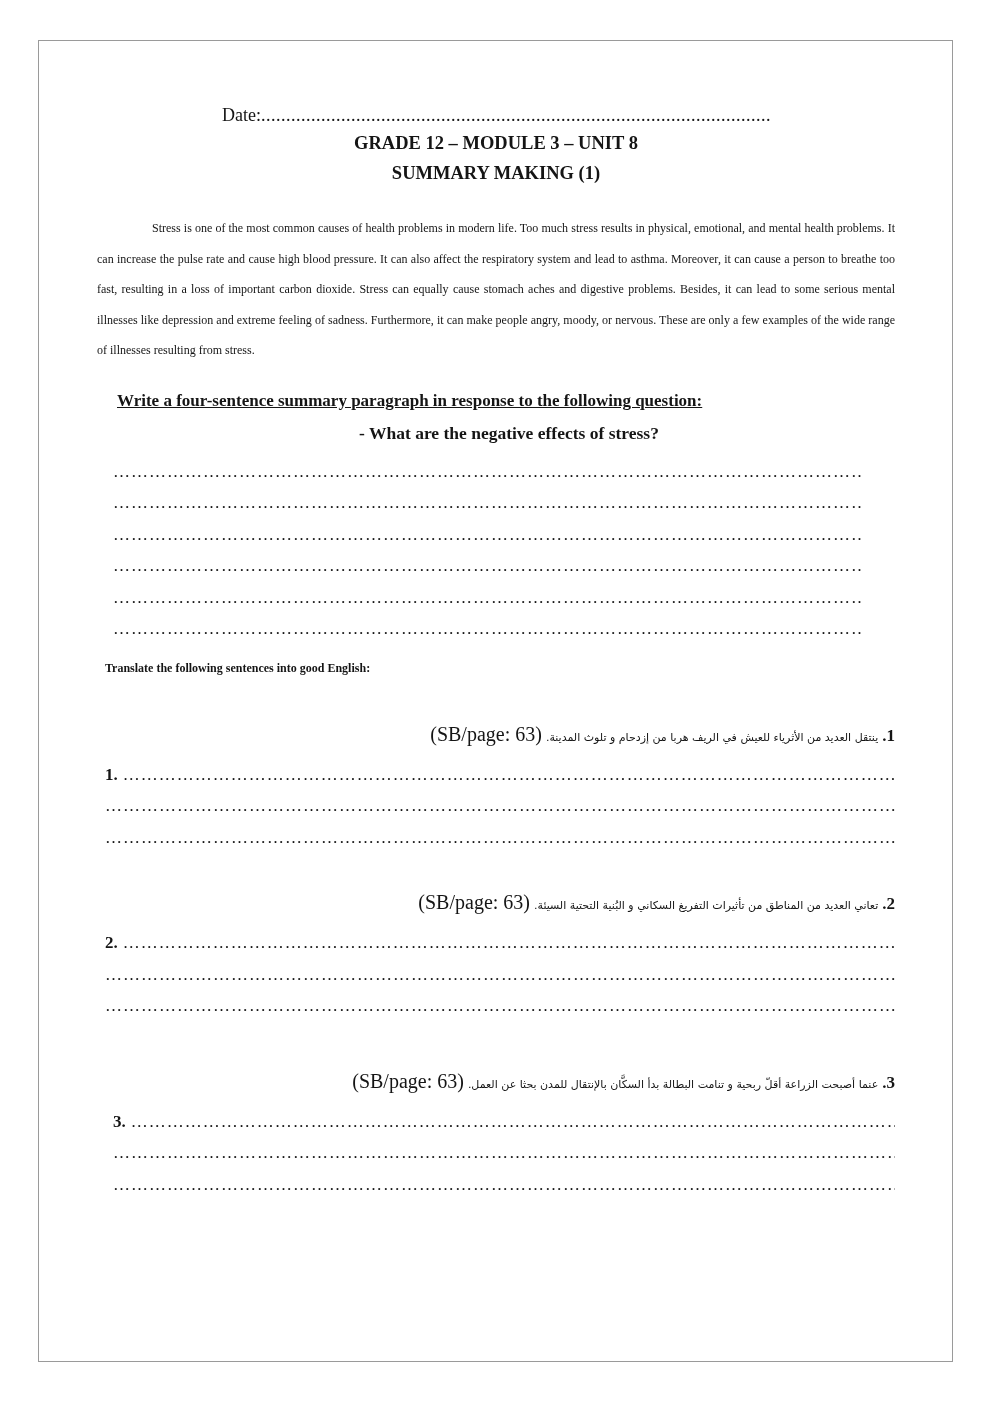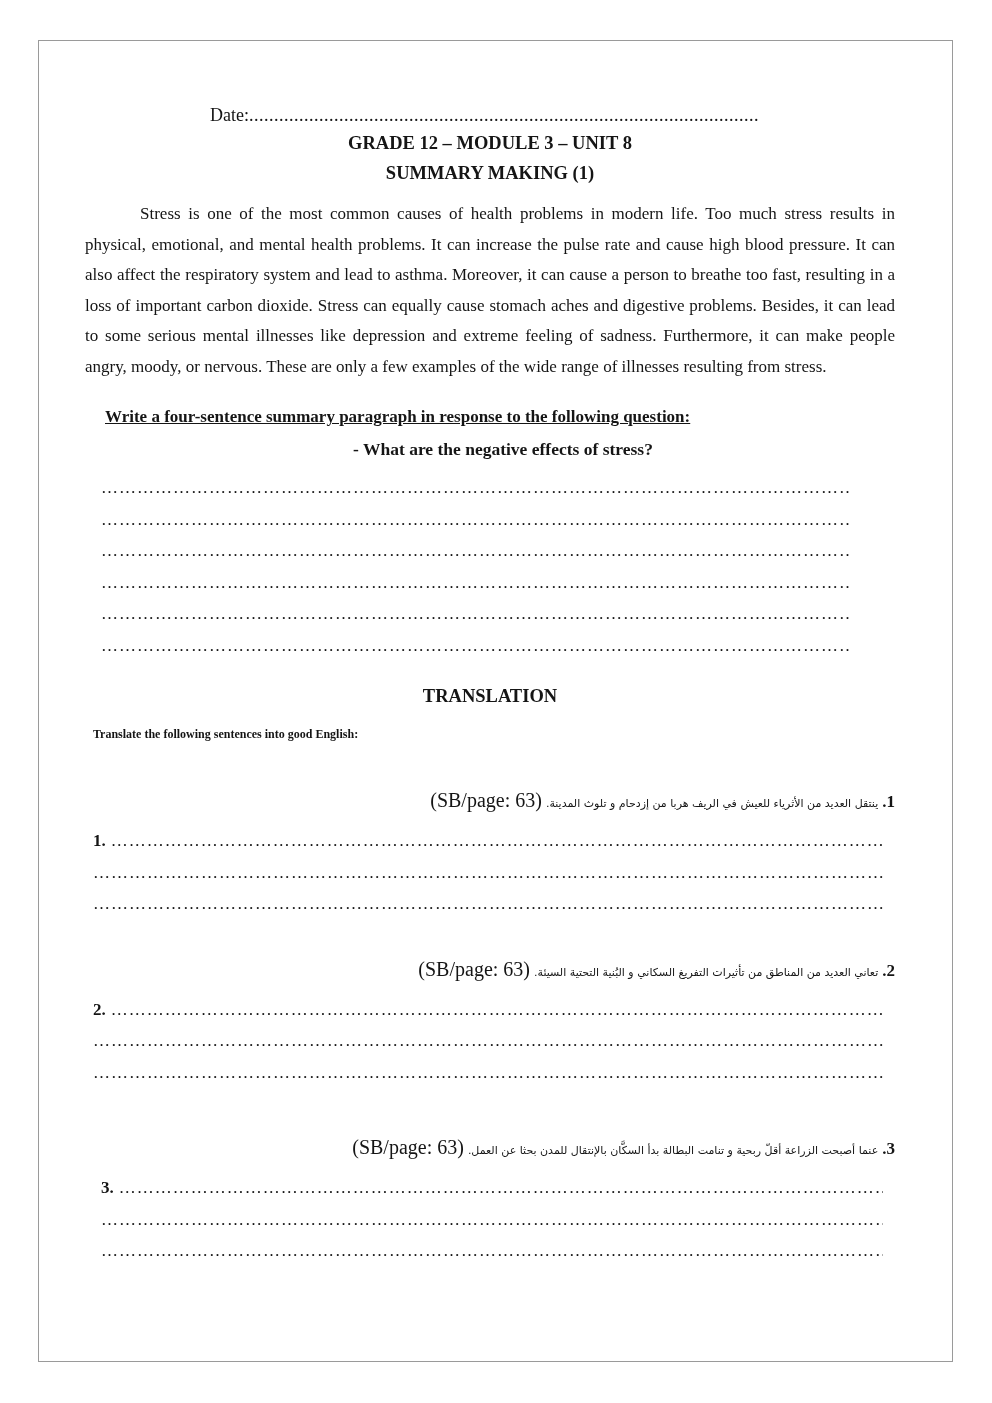--- a/index.html
+++ b/index.html
@@ -11,40 +11,40 @@
     color: #151515;
   }
   .page-border {
     position: absolute;
     top: 40px; left: 38px; right: 39px; bottom: 41px;
     border: 1px solid #9a9a9a;
     background: #fff;
   }
   .content {
     position: absolute;
-    top: 40px; left: 26px; right: 39px;
+    top: 40px; left: 38px; right: 39px;
     padding: 62px 58px 0 59px;
   }
 
   
   .date-row {
     display: flex; align-items: baseline;
     margin-left: 125px; width: 548px;
     font-size: 18px; line-height: 26px;
     white-space: nowrap; overflow: hidden;
   }
   .date-row .date-leader { overflow: hidden; letter-spacing: 0.5px; }
 
   
   .doc-title { text-align: center; font-weight: bold; font-size: 18.5px; line-height: 30px; }
 
   
   .stress-paragraph {
-    margin-top: 11px;
-    font-size: 17px; line-height: 30.5px;
+    margin-top: 25px;
+    font-size: 12px; line-height: 30.5px;
     text-align: justify; text-indent: 55px;
   }
 
   
   .summary-prompt {
     margin-top: 22px; margin-left: 20px;
     font-weight: bold; text-decoration: underline;
     font-size: 17px; line-height: 26px;
   }
   .summary-question {
@@ -108,21 +108,20 @@
 
   <div class="summary-answers">
     <div class="ans-line">………………………………………………………………………………………………………………………………………………………………</div>
     <div class="ans-line">………………………………………………………………………………………………………………………………………………………………</div>
     <div class="ans-line">………………………………………………………………………………………………………………………………………………………………</div>
     <div class="ans-line">………………………………………………………………………………………………………………………………………………………………</div>
     <div class="ans-line">………………………………………………………………………………………………………………………………………………………………</div>
     <div class="ans-line">………………………………………………………………………………………………………………………………………………………………</div>
   </div>
 
-  <div class="translation-title">TRANSLATION</div>
 
   <div class="translate-instruction">Translate the following sentences into good English:</div>
 
   <div class="ar-line">
     <span class="num">1.</span>
     <span class="ar-text">ينتقل العديد من الأثرياء للعيش في الريف هربا من إزدحام و تلوث المدينة.</span>
     <span class="ref">(SB/page: 63)</span>
   </div>
   <div class="ans-group">
     <div class="ans-line num-line">

